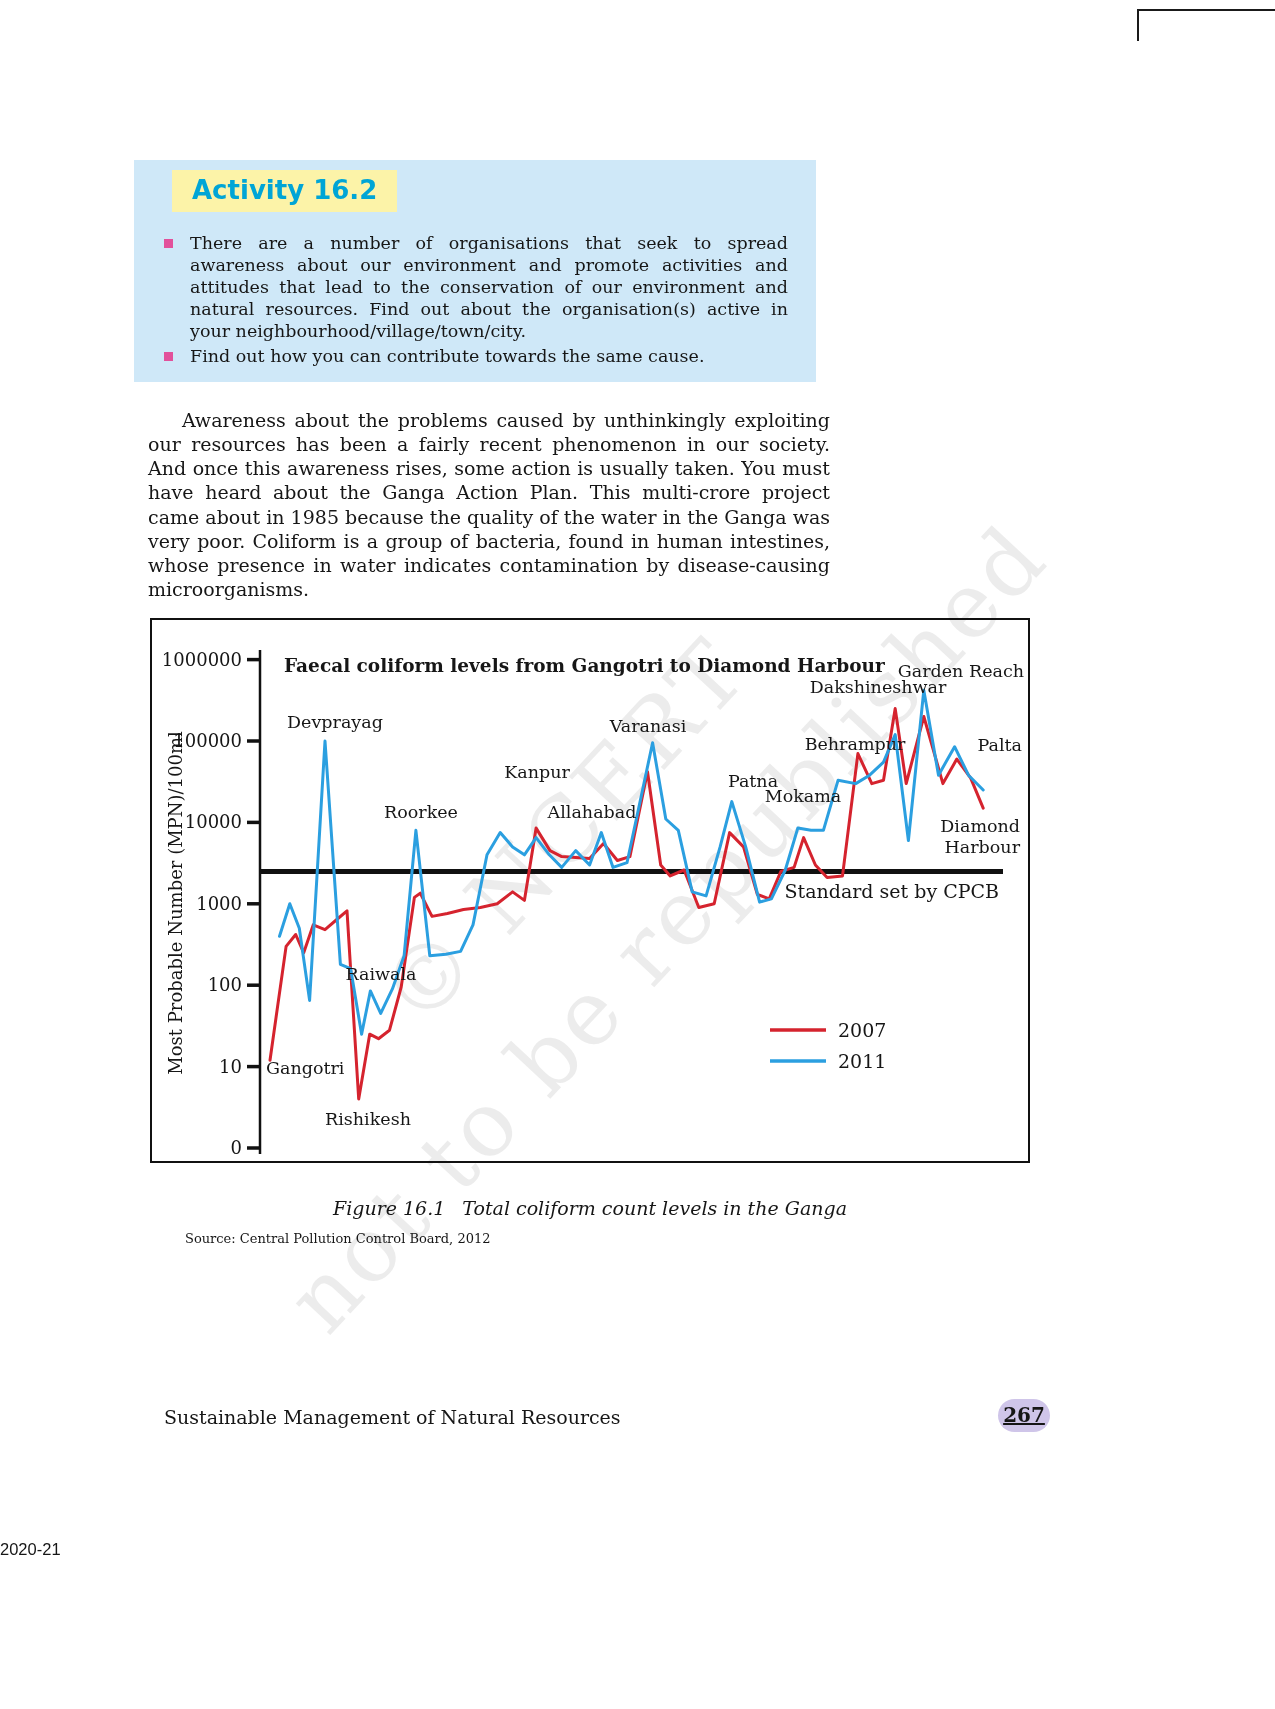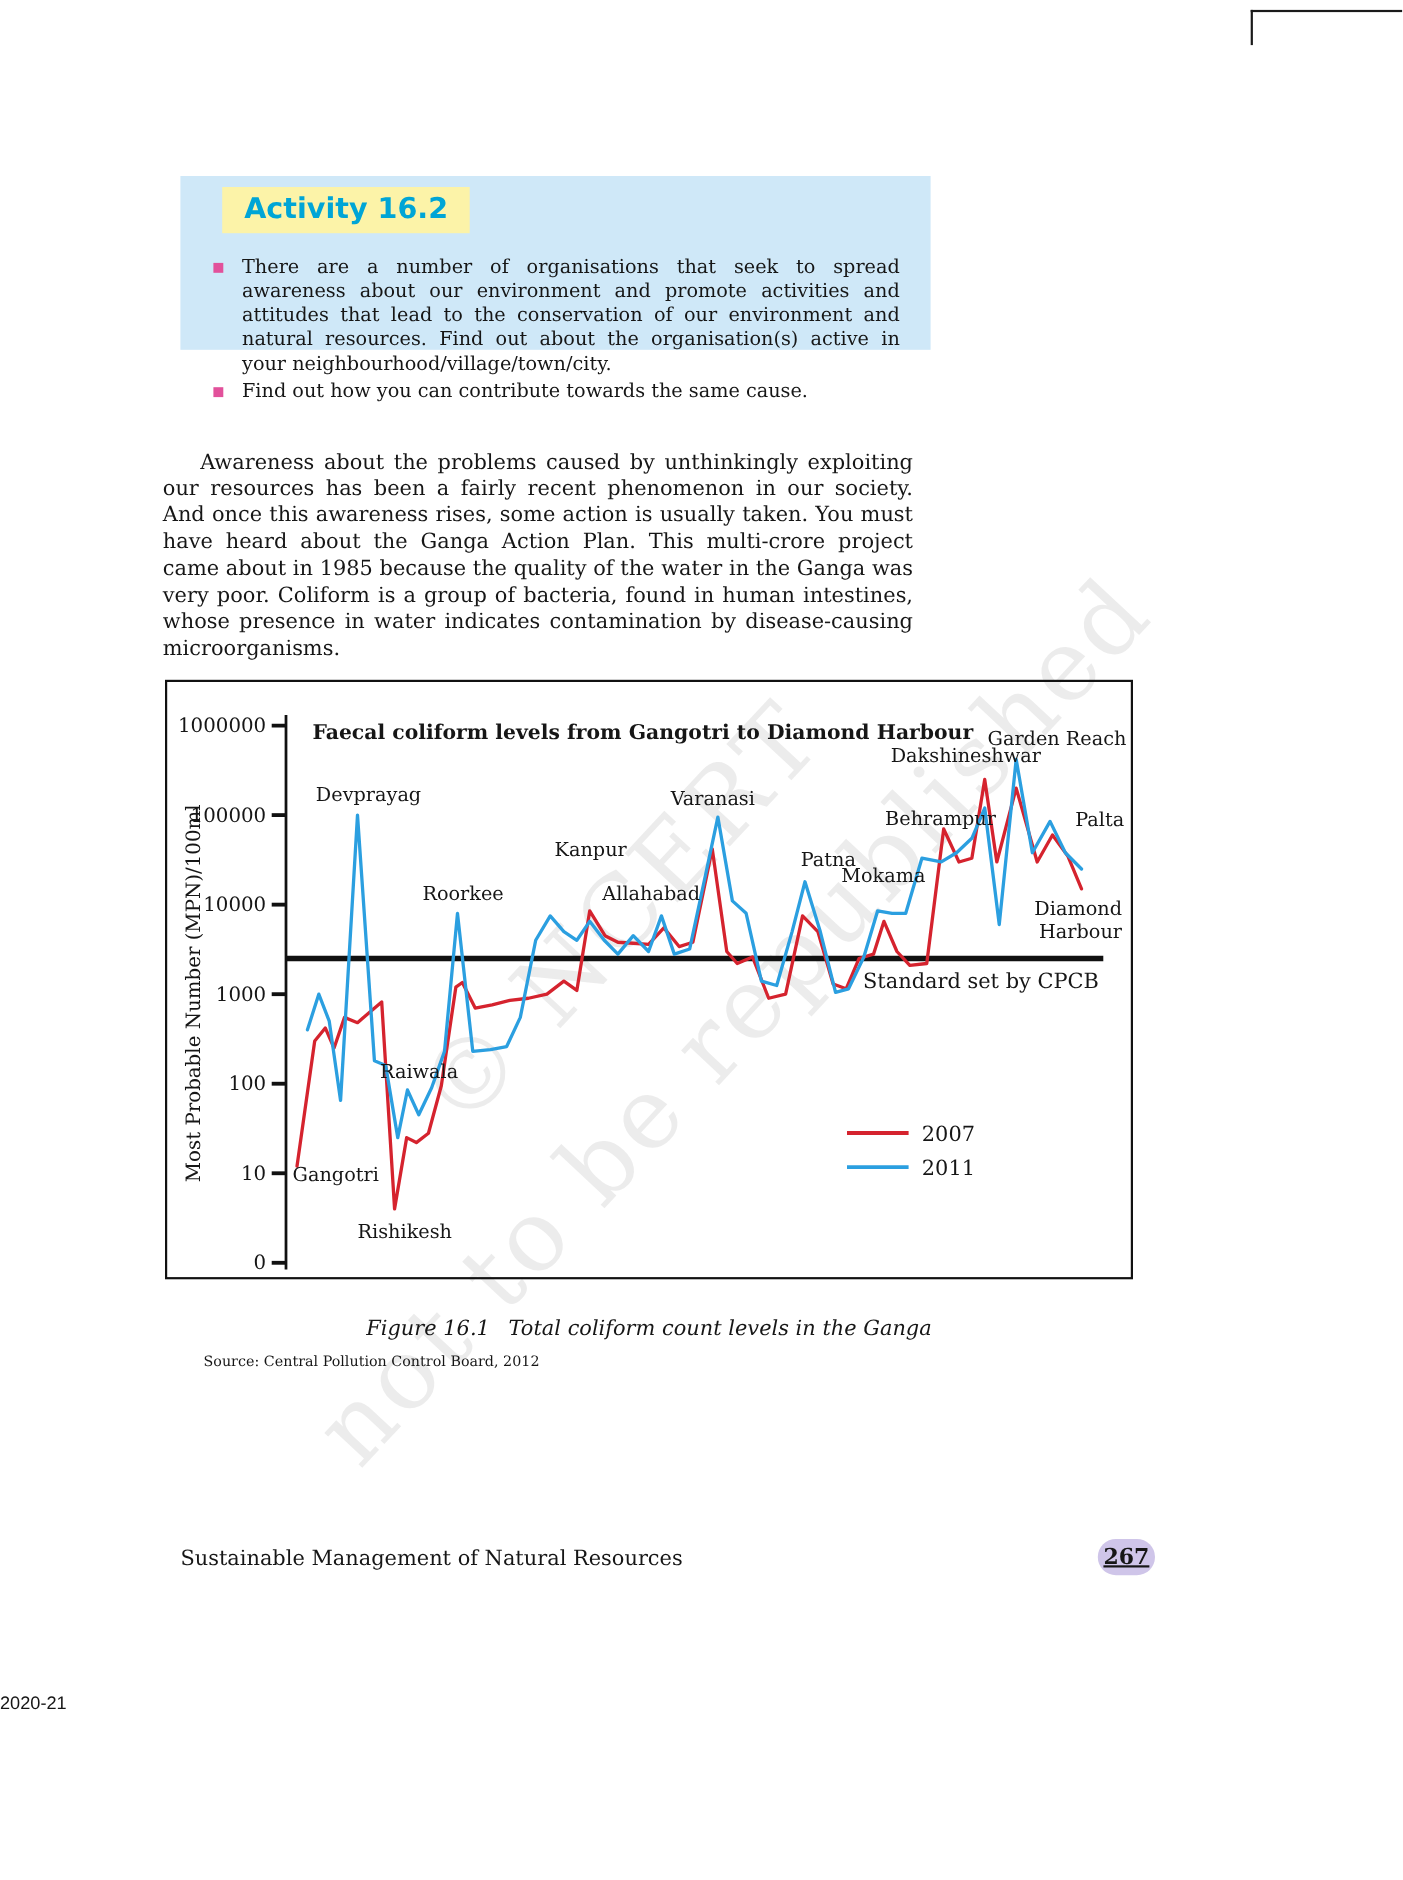--- a/index.html
+++ b/index.html
@@ -20,21 +20,21 @@
   .watermark {
     position:absolute; left:115px; top:360px; width:1000px; height:1040px;
     display:flex; flex-direction:column; justify-content:center; align-items:center;
     gap:36px; transform:rotate(-47deg);
     font-size:90px; letter-spacing:4px; color:rgba(120,120,120,0.14);
     pointer-events:none; white-space:nowrap; z-index:1;
   }
 
   
   .activity-box {
-    position:absolute; left:164px; top:160px; width:682px; height:158px;
+    position:absolute; left:134px; top:160px; width:682px; height:222px;
     background:var(--activity_bg, #cfe8f8); z-index:2;
   }
   .activity-title {
     position:absolute; left:38px; top:10px; padding:5px 20px 7px 20px;
     background:var(--activity_title_bg, #fcf3a8);
     color:var(--activity_title, #00a5d6);
     font-family:"DejaVu Sans", sans-serif; font-weight:bold; font-size:26px;
   }
   .activity-list {
     position:absolute; left:30px; top:72px; right:28px; list-style:none;

